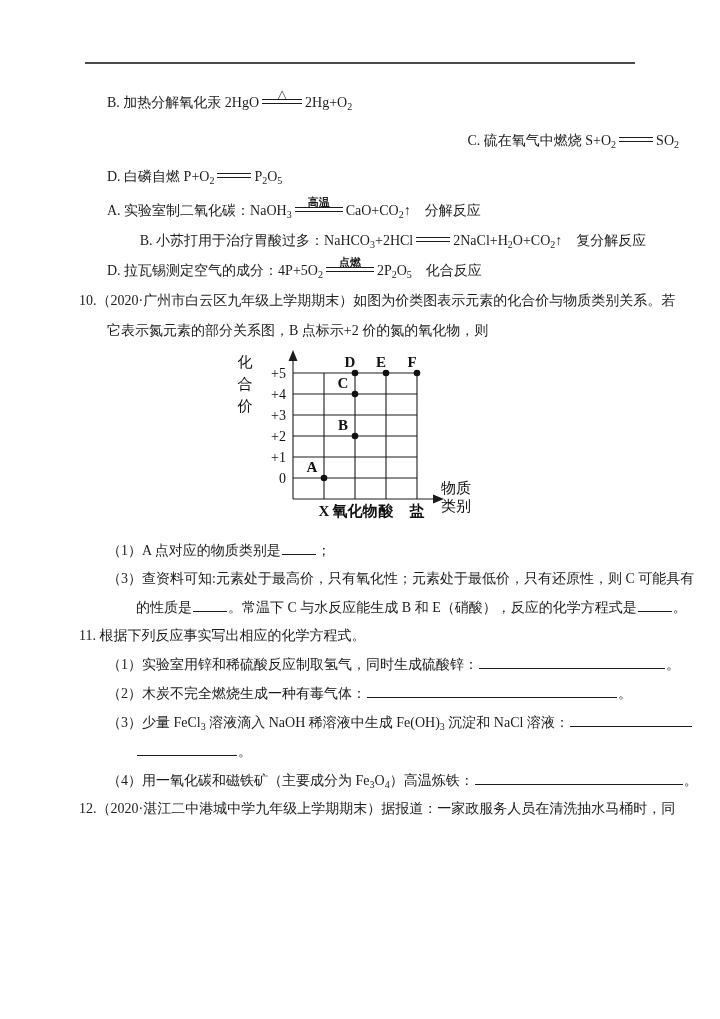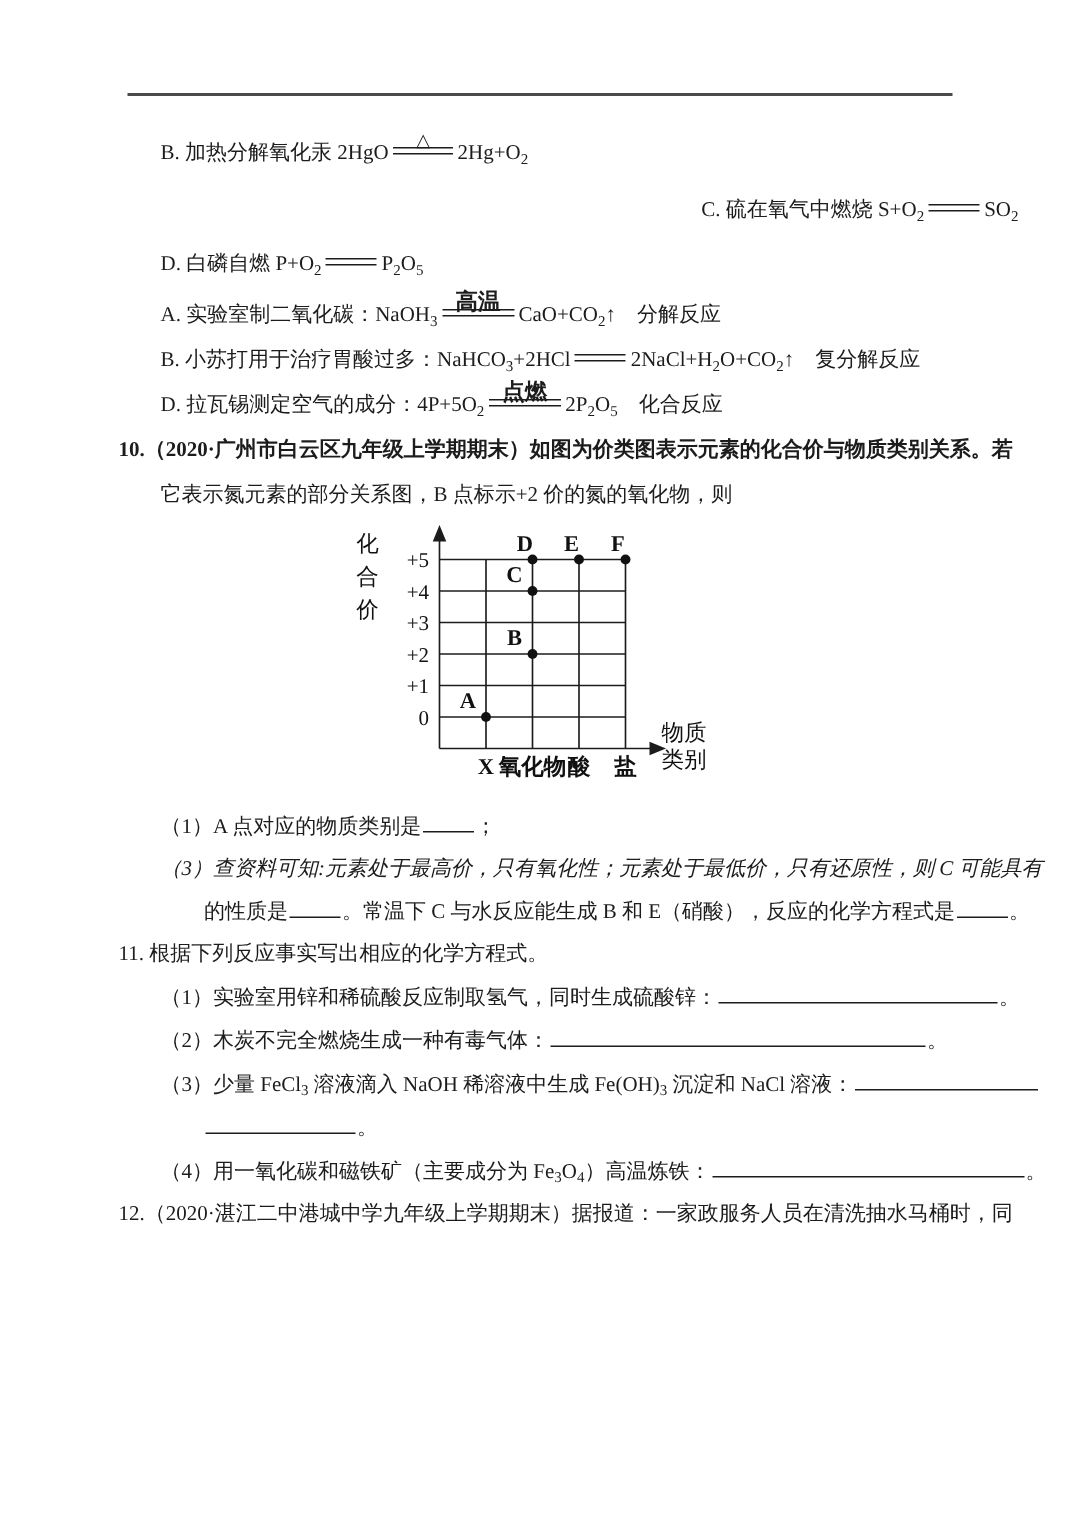--- a/index.html
+++ b/index.html
@@ -17,41 +17,41 @@
   .ind-1 { margin-left:28px; }
   .ind-2 { margin-left:57px; }
   sub { font-size:10px; line-height:0; vertical-align:-3px; }
   .rxn {
     display:inline-block; position:relative; height:5px; box-sizing:border-box;
     border-top:1.5px solid #1c1c1c; border-bottom:1.5px solid #1c1c1c;
     vertical-align:3px; margin:0 3px;
   }
   .rxn .cond {
     position:absolute; left:50%; transform:translateX(-50%); bottom:3px;
-    font-size:15px; font-weight:bold; line-height:11px; white-space:nowrap;
+    font-size:11px; font-weight:bold; line-height:11px; white-space:nowrap;
     font-family:"Liberation Sans","DejaVu Sans",sans-serif;
   }
   .rxn .cond.delta { font-size:12px; font-weight:normal; }
   .blank { display:inline-block; height:13px; border-bottom:1.2px solid #1c1c1c; margin:0 1px; }
   .chart { margin:8px 0 0 152px; }
   .chart svg text { fill:#111; }
 </style>
 </head>
 <body>
 
 <div class="page">
   <div class="rule"></div>
   <div class="content">
       <p class="line ind-1" style="margin-top: 28px;"><span>B. 加热分解氧化汞 2HgO</span><span class="rxn" style="width: 40px;"><span class="cond delta">△</span></span><span>2Hg+O</span><sub>2</sub></p>
       <p class="line ind-1" style="margin-top: 16px; text-align: right;"><span>C. 硫在氧气中燃烧 S+O</span><sub>2</sub><span class="rxn" style="width: 34px;"></span><span>SO</span><sub>2</sub></p>
       <p class="line ind-1" style="margin-top: 14px; font-family: Liberation Serif, serif;"><span>D. 白磷自燃 P+O</span><sub>2</sub><span class="rxn" style="width: 34px;"></span><span>P</span><sub>2</sub><span>O</span><sub>5</sub></p>
       <p class="line ind-1" style="margin-top: 12px;"><span>A. 实验室制二氧化碳：NaOH</span><sub>3</sub><span class="rxn" style="width: 48px;"><span class="cond">高温</span></span><span>CaO+CO</span><sub>2</sub><span>↑　分解反应</span></p>
-      <p class="line ind-1" style="margin-top: 8px;"><span>B. 小苏打用于治疗胃酸过多：NaHCO</span><sub>3</sub><span>+2HCl</span><span class="rxn" style="width: 34px;"></span><span>2NaCl+H</span><sub>2</sub><span>O+CO</span><sub>2</sub><span>↑　复分解反应</span></p>
+      <p class="line ind-1" style="margin-top: 8px; text-align: center;"><span>B. 小苏打用于治疗胃酸过多：NaHCO</span><sub>3</sub><span>+2HCl</span><span class="rxn" style="width: 34px;"></span><span>2NaCl+H</span><sub>2</sub><span>O+CO</span><sub>2</sub><span>↑　复分解反应</span></p>
       <p class="line ind-1" style="margin-top: 8px;"><span>D. 拉瓦锡测定空气的成分：4P+5O</span><sub>2</sub><span class="rxn" style="width: 48px;"><span class="cond">点燃</span></span><span>2P</span><sub>2</sub><span>O</span><sub>5</sub><span>　化合反应</span></p>
-      <p class="line ind-0" style="margin-top: 8px; font-weight: bold;"><span>10.（2020·广州市白云区九年级上学期期末）如图为价类图表示元素的化合价与物质类别关系。若</span></p>
+      <p class="line ind-0" style="margin-top: 8px;"><span>10.（2020·广州市白云区九年级上学期期末）如图为价类图表示元素的化合价与物质类别关系。若</span></p>
       <p class="line ind-1" style="margin-top: 8px;"><span>它表示氮元素的部分关系图，B 点标示+2 价的氮的氧化物，则</span></p>
       <div class="chart" style="margin-top: 8px;"><svg width="250" height="178" viewBox="0 0 250 178">
           <g stroke="#1c1c1c" stroke-width="1.1">
             <line x1="62" y1="23" x2="186" y2="23"></line>
             <line x1="62" y1="44" x2="186" y2="44"></line>
             <line x1="62" y1="65" x2="186" y2="65"></line>
             <line x1="62" y1="86" x2="186" y2="86"></line>
             <line x1="62" y1="107" x2="186" y2="107"></line>
             <line x1="62" y1="128" x2="186" y2="128"></line>
             <line x1="93" y1="23" x2="93" y2="149"></line>
@@ -85,21 +85,21 @@
           <circle cx="124" cy="44" r="3.3" fill="#111"></circle>
           <text x="112" y="38" text-anchor="middle" font-size="15" font-weight="bold">C</text>
           <circle cx="124" cy="23" r="3.3" fill="#111"></circle>
           <text x="119" y="17" text-anchor="middle" font-size="15" font-weight="bold">D</text>
           <circle cx="155" cy="23" r="3.3" fill="#111"></circle>
           <text x="150" y="17" text-anchor="middle" font-size="15" font-weight="bold">E</text>
           <circle cx="186" cy="23" r="3.3" fill="#111"></circle>
           <text x="181" y="17" text-anchor="middle" font-size="15" font-weight="bold">F</text>
         </svg></div>
       <p class="line ind-1" style="margin-top: 8px;"><span>（1）A 点对应的物质类别是</span><span class="blank" style="width: 34px;"></span><span>；</span></p>
-      <p class="line ind-1" style="margin-top: 6px; font-style: italic;"><span>（3）查资料可知:元素处于最高价，只有氧化性；元素处于最低价，只有还原性，则 C 可能具有</span></p>
+      <p class="line ind-1" style="margin-top: 6px;"><span>（3）查资料可知:元素处于最高价，只有氧化性；元素处于最低价，只有还原性，则 C 可能具有</span></p>
       <p class="line ind-2" style="margin-top: 7px;"><span>的性质是</span><span class="blank" style="width: 34px;"></span><span>。常温下 C 与水反应能生成 B 和 E（硝酸），反应的化学方程式是</span><span class="blank" style="width: 34px;"></span><span>。</span></p>
       <p class="line ind-0" style="margin-top: 6px;"><span>11. 根据下列反应事实写出相应的化学方程式。</span></p>
       <p class="line ind-1" style="margin-top: 7px;"><span>（1）实验室用锌和稀硫酸反应制取氢气，同时生成硫酸锌：</span><span class="blank" style="width: 186px;"></span><span>。</span></p>
       <p class="line ind-1" style="margin-top: 7px;"><span>（2）木炭不完全燃烧生成一种有毒气体：</span><span class="blank" style="width: 250px;"></span><span>。</span></p>
       <p class="line ind-1" style="margin-top: 7px;"><span>（3）少量 FeCl</span><sub>3</sub><span> 溶液滴入 NaOH 稀溶液中生成 Fe(OH)</span><sub>3</sub><span> 沉淀和 NaCl 溶液：</span><span class="blank" style="width: 122px;"></span></p>
       <p class="line ind-2" style="margin-top: 7px;"><span class="blank" style="width: 100px;"></span><span>。</span></p>
       <p class="line ind-1" style="margin-top: 7px;"><span>（4）用一氧化碳和磁铁矿（主要成分为 Fe</span><sub>3</sub><span>O</span><sub>4</sub><span>）高温炼铁：</span><span class="blank" style="width: 208px;"></span><span>。</span></p>
       <p class="line ind-0" style="margin-top: 6px;"><span>12.（2020·湛江二中港城中学九年级上学期期末）据报道：一家政服务人员在清洗抽水马桶时，同</span></p>
     </div>
 </div>

